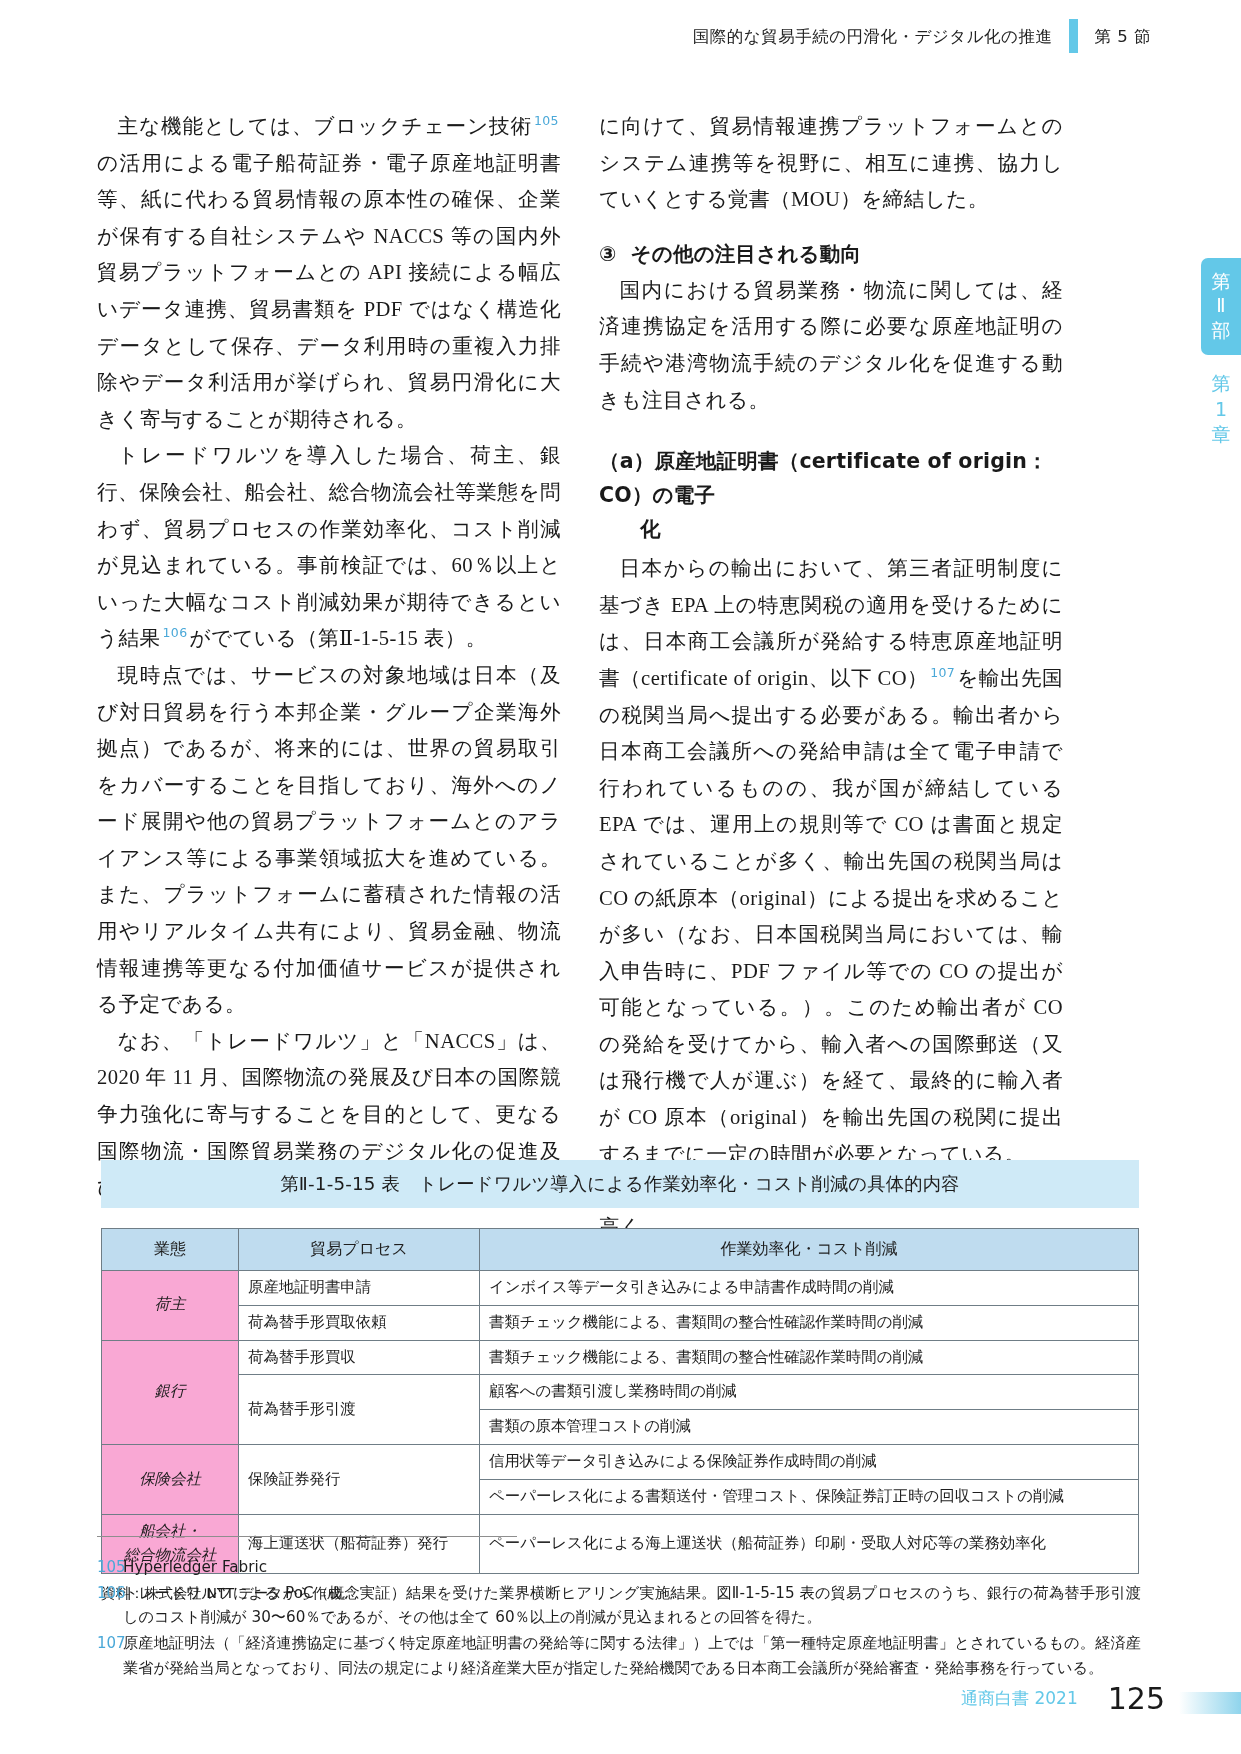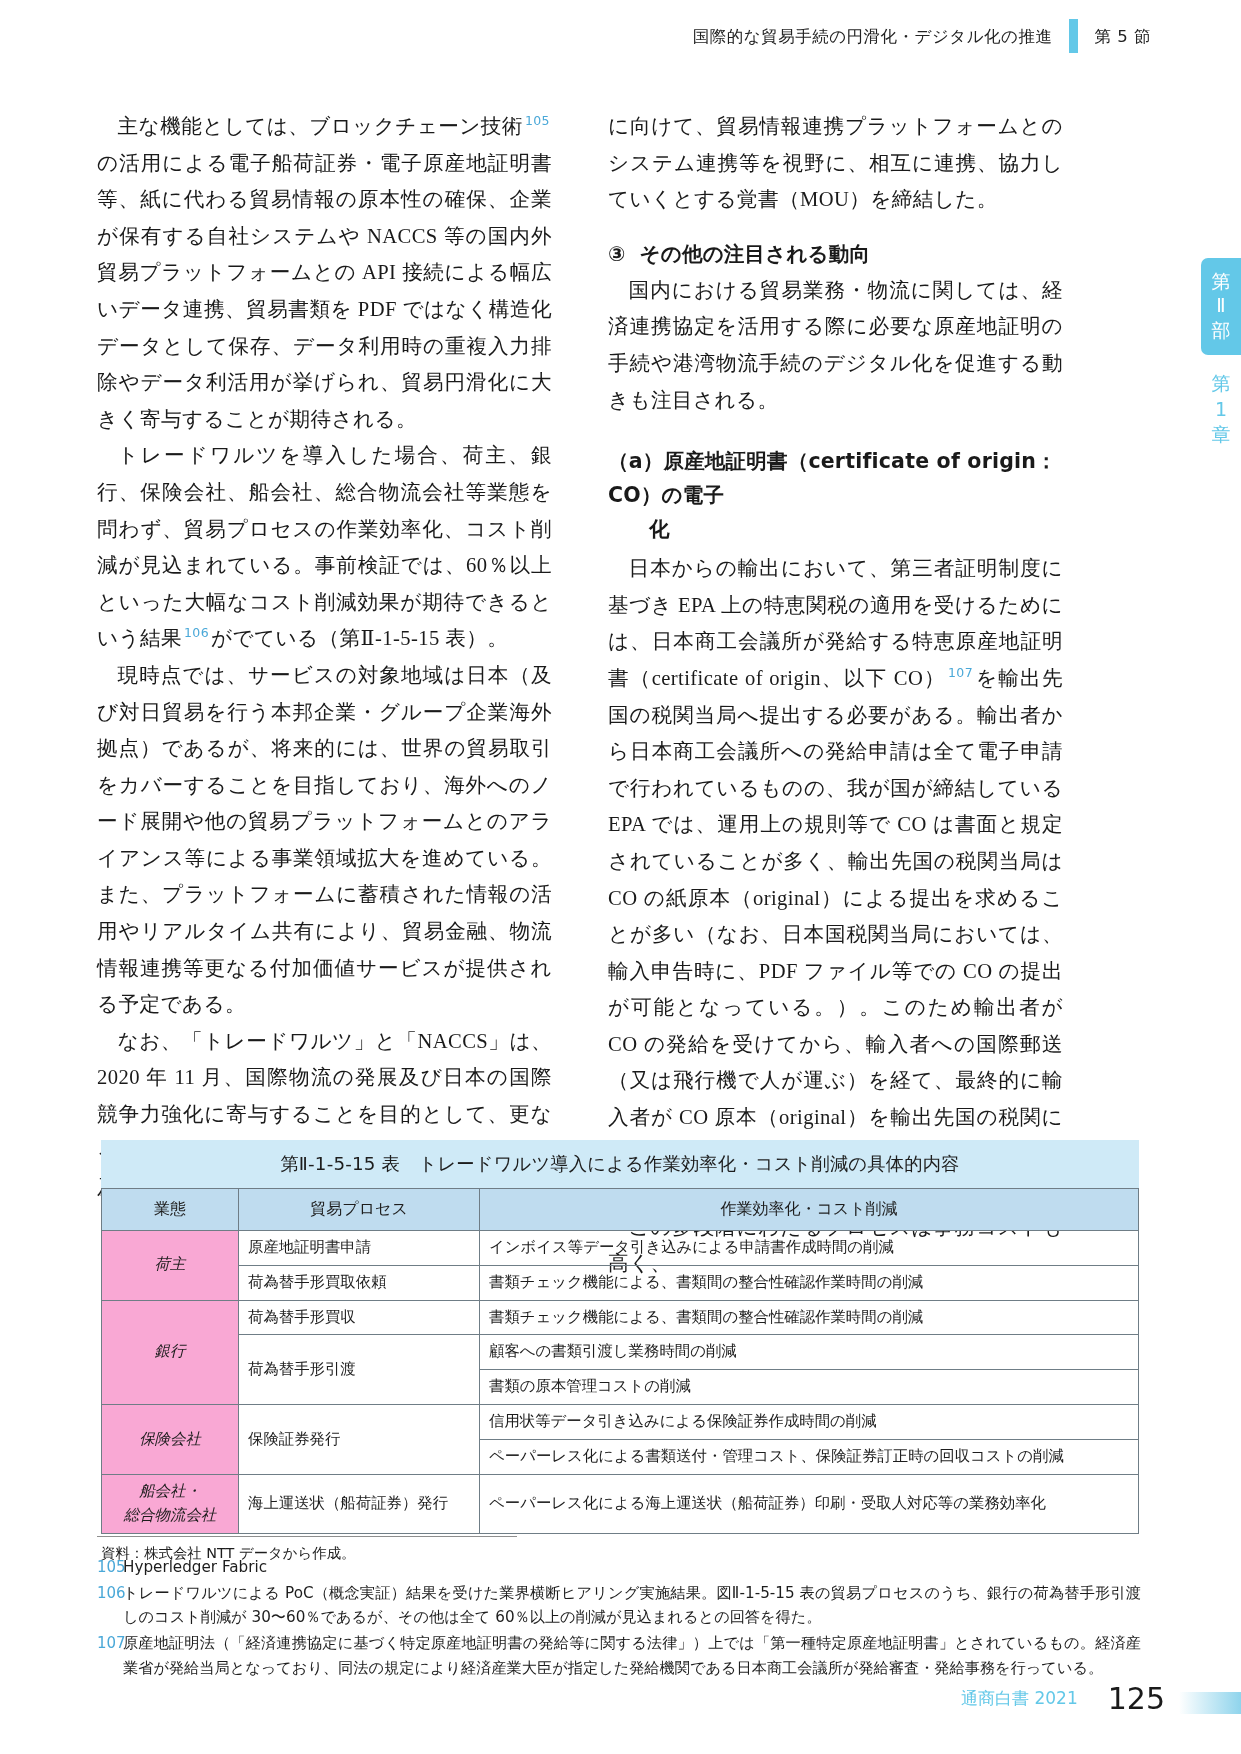--- a/index.html
+++ b/index.html
@@ -83,21 +83,21 @@
   }
   .side-tab-part div, .side-tab-chap div { display:block; }
 
   
   .columns {
     position: absolute;
     top: 108px;
     left: 97px;
     width: 966px;
     display: flex;
-    gap: 56px;
+    gap: 38px;
   }
   .col {
     width: 464px;
   }
   p.body {
     margin: 0;
     font-size: 20.6px;
     line-height: 36.6px;
     text-indent: 1em;
     text-align: justify;
@@ -140,25 +140,26 @@
     width: 1038px;
   }
   .table-caption {
     background: #cfeaf7;
     text-align: center;
     font-family: "DejaVu Sans", "Liberation Sans", sans-serif;
     font-size: 18.3px;
     color: #1d1d1d;
     padding: 11px 0 12px 0;
     letter-spacing: 0.01em;
+    margin-top: 20px;
   }
   table.data {
     border-collapse: collapse;
     width: 100%;
-    margin-top: 0;
+    margin-top: 20px;
     font-family: "DejaVu Sans", "Liberation Sans", sans-serif;
     font-size: 15.4px;
     color: #1d1d1d;
   }
   table.data th, table.data td {
     border: 1px solid #6f7d86;
     padding: 5px 9px;
     line-height: 1.55;
   }
   table.data thead th {

